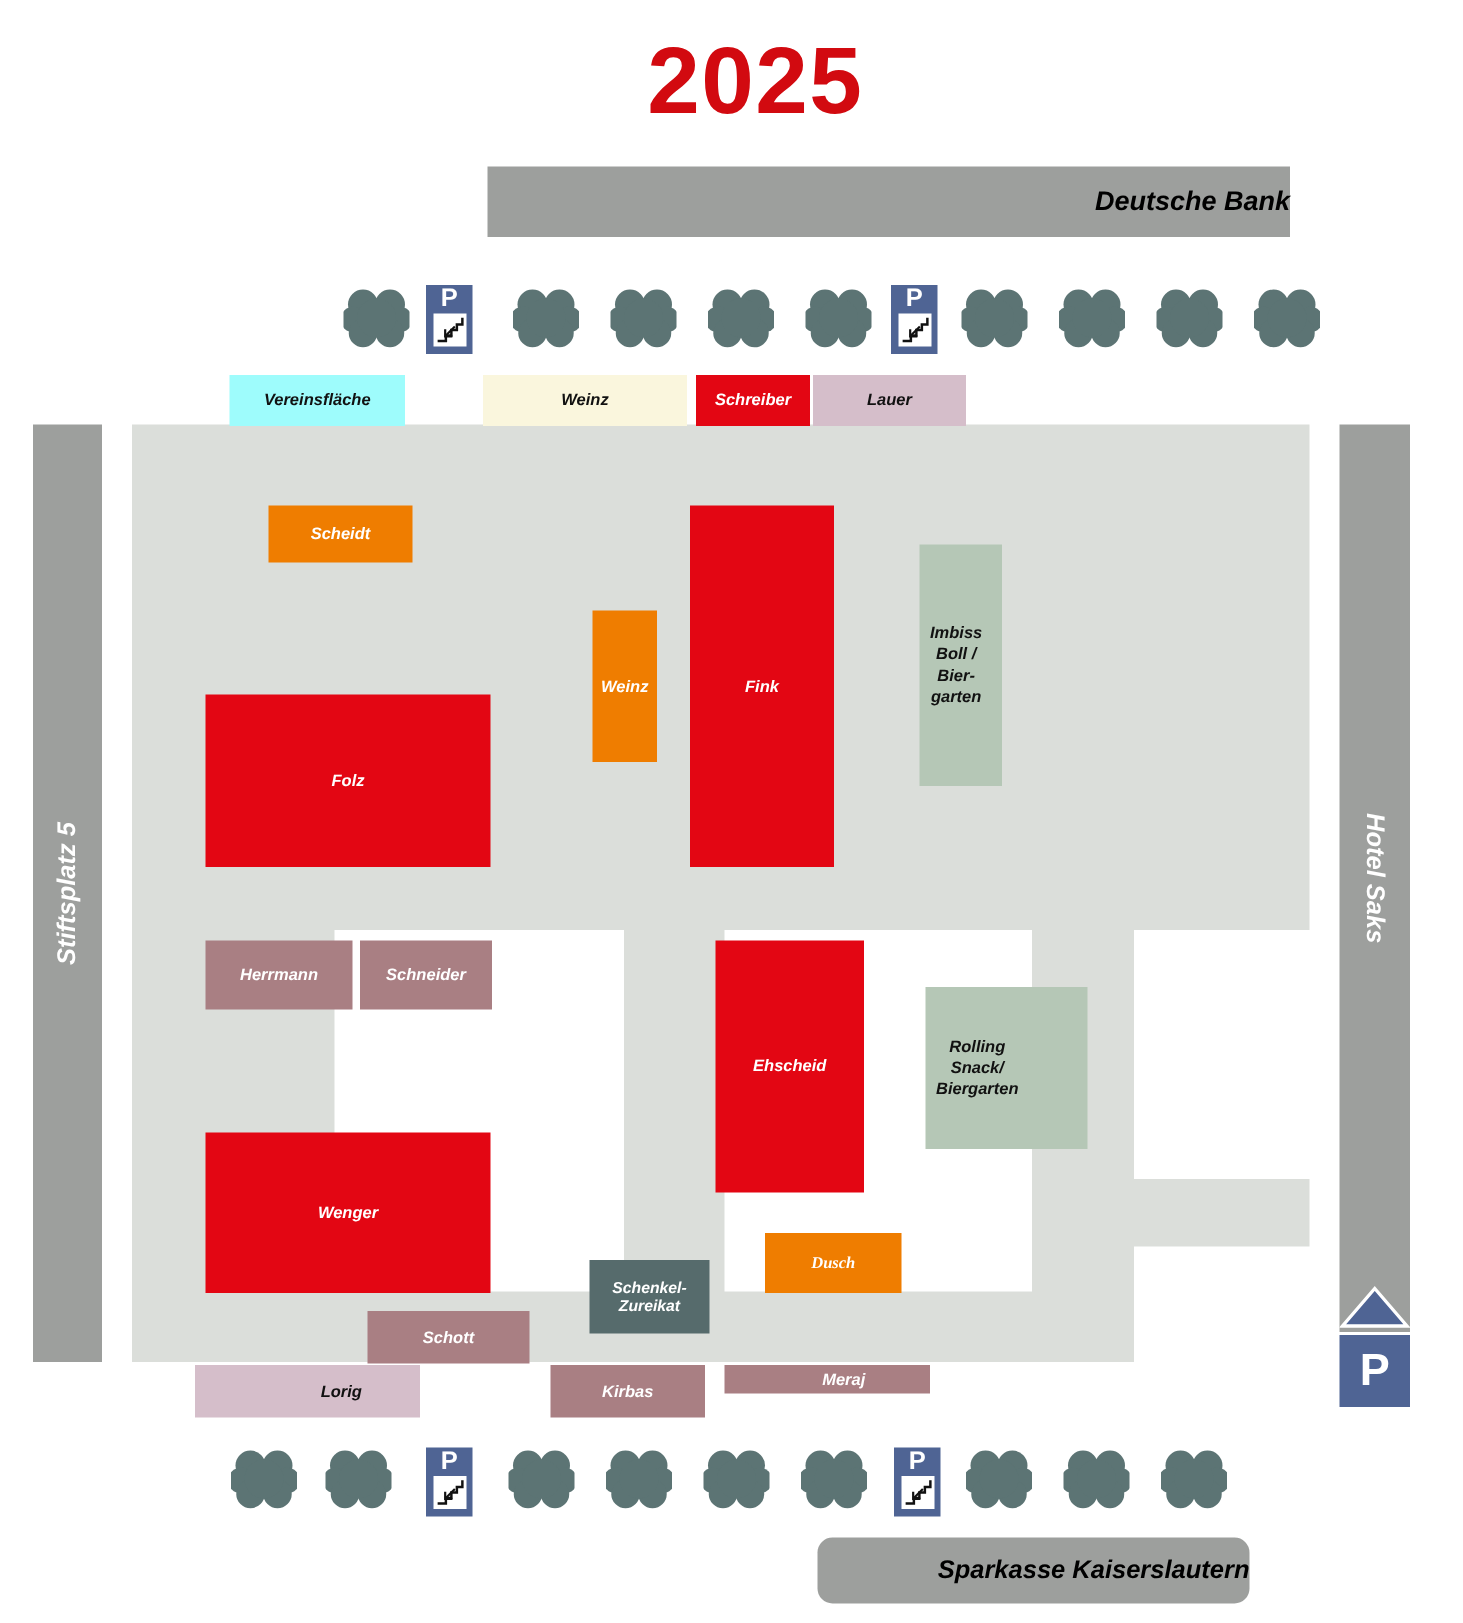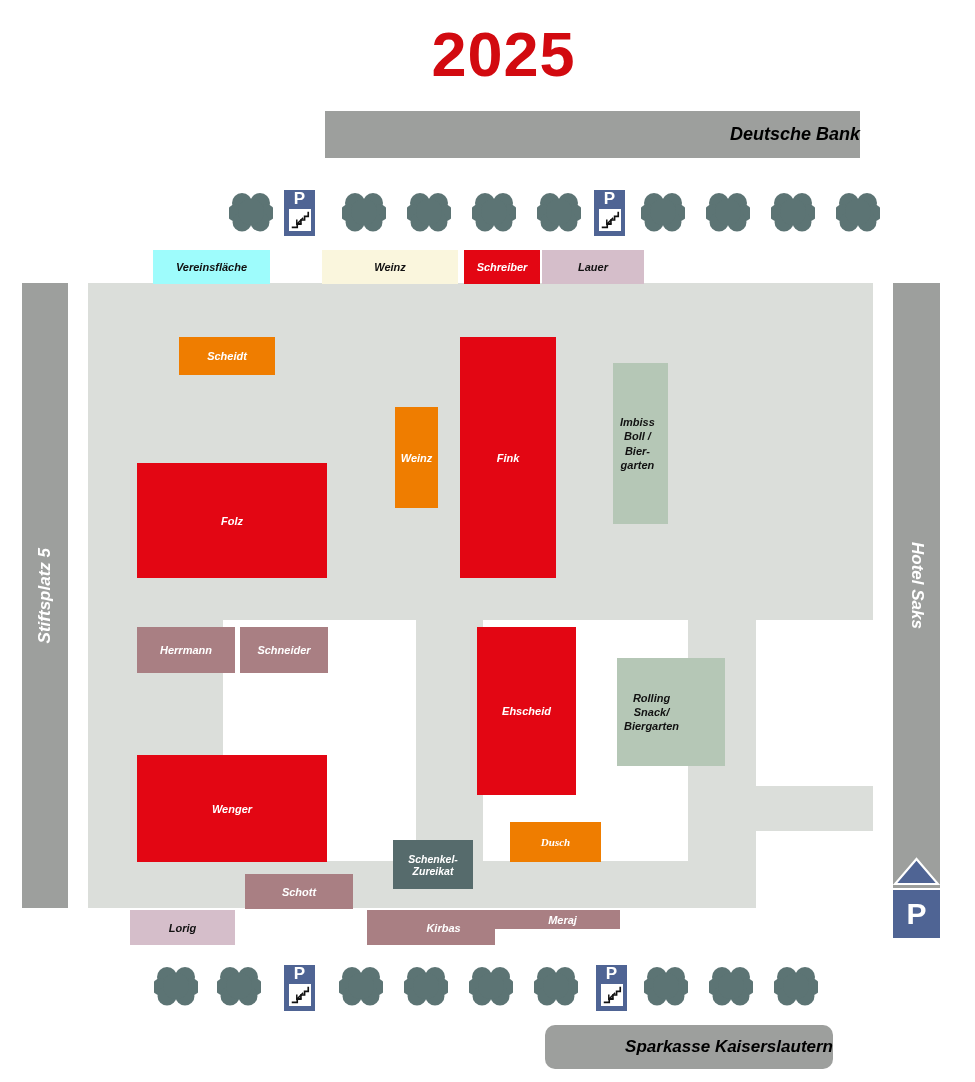--- a/index.html
+++ b/index.html
@@ -62,23 +62,23 @@
   #stall-fink{left:460px;top:337px;width:96px;height:241px;}
   #stall-imbiss{left:613px;top:363px;width:55px;height:161px;}
   #stall-herrmann{left:137px;top:627px;width:98px;height:46px;}
   #stall-schneider{left:240px;top:627px;width:88px;height:46px;}
   #stall-wenger{left:137px;top:755px;width:190px;height:107px;}
   #stall-fuege{left:395px;top:627px;width:80px;height:91px;}
   #stall-ehscheid{left:477px;top:627px;width:99px;height:168px;}
   #stall-rolling{left:617px;top:658px;width:108px;height:108px;}
   #stall-schenkel{left:393px;top:820px;width:80px;height:49px;font-size:10.5px;margin-top:20px;}
   #stall-dusch{left:510px;top:822px;width:91px;height:40px;font-family:Liberation Serif, serif;}
-  #stall-lorig{left:130px;top:910px;width:105px;height:35px;}
+  #stall-lorig{left:130px;top:910px;width:105px;height:35px;padding-left:45px;}
   #stall-schott{left:245px;top:874px;width:108px;height:35px;}
-  #stall-kirbas{left:367px;top:910px;width:103px;height:35px;padding-left:25px;}
+  #stall-kirbas{left:367px;top:910px;width:103px;height:35px;}
   #stall-meraj{left:483px;top:910px;width:115px;height:19px;padding-left:22px;}
   
   .tree{position:absolute;width:44px;height:40px;}
   
   .psign{
     position:absolute;width:31px;height:46px;background:#4F6494;
     display:flex;flex-direction:column;align-items:center;
   }
   .psign-p{color:#fff;font-weight:bold;font-size:17px;line-height:18px;margin-top:0;}
   .psign-stairs{width:22px;height:22px;background:#fff;margin-top:1px;}

